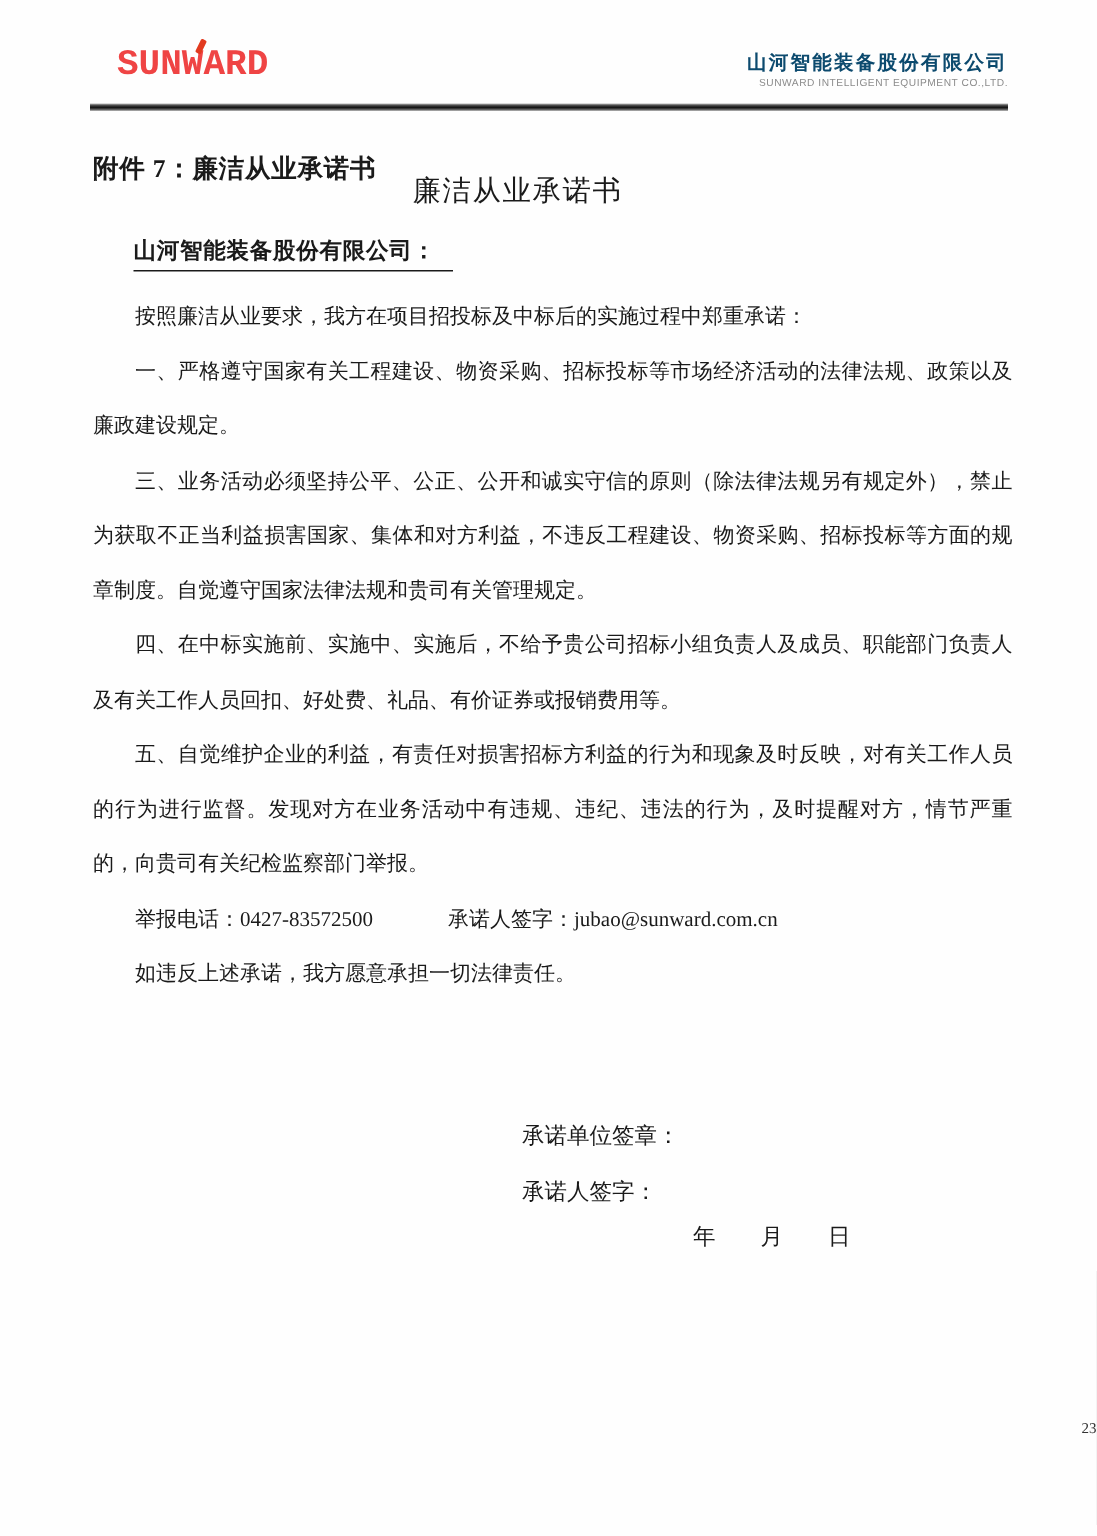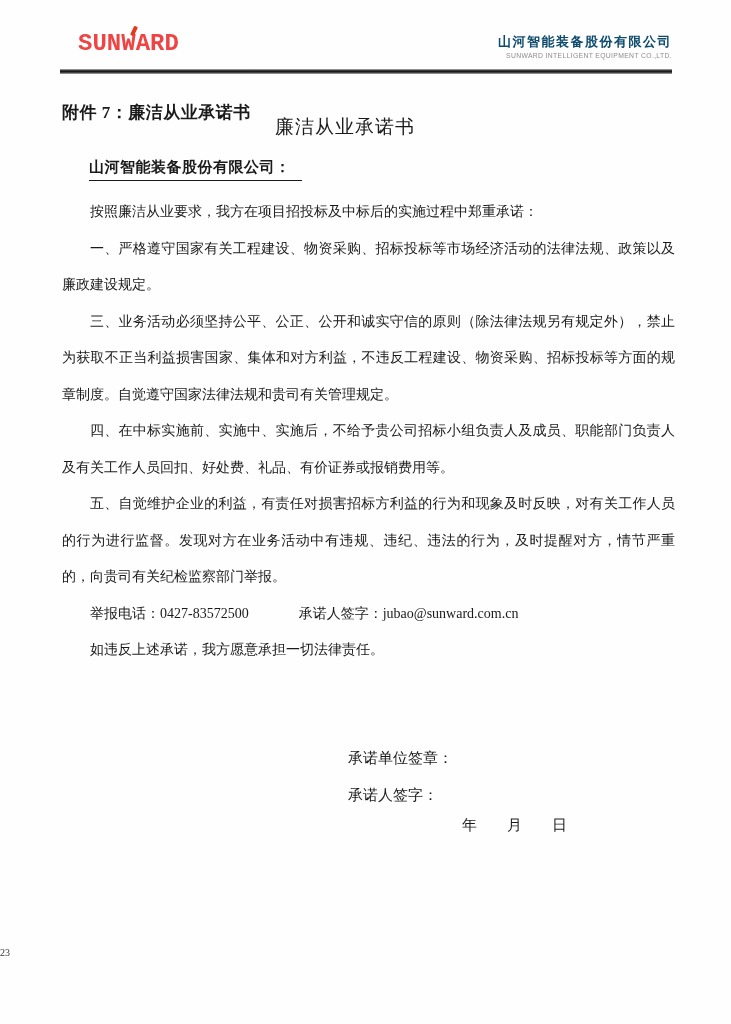--- a/index.html
+++ b/index.html
@@ -77,21 +77,21 @@
   
   .signature {
     position:absolute; top:740px; left:348px;
     font-size:15px; line-height:36.5px;
   }
   .sig-date { padding-left:114px; line-height:22px; margin-top:1px; }
 
   
   .page-number {
     position:absolute; top:947px; left:0; width:731px;
-    text-align:left; font-size:10px; color:#333;
+    text-align:right; font-size:10px; color:#333;
   }
 </style>
 </head>
 <body>
 
 <div class="page">
 
   <div class="header">
     <div class="logo"><span>SUN</span><span class="logo-w"><span class="logo-accent"></span><span>W</span></span><span>ARD</span></div>
     <div class="company-block">

